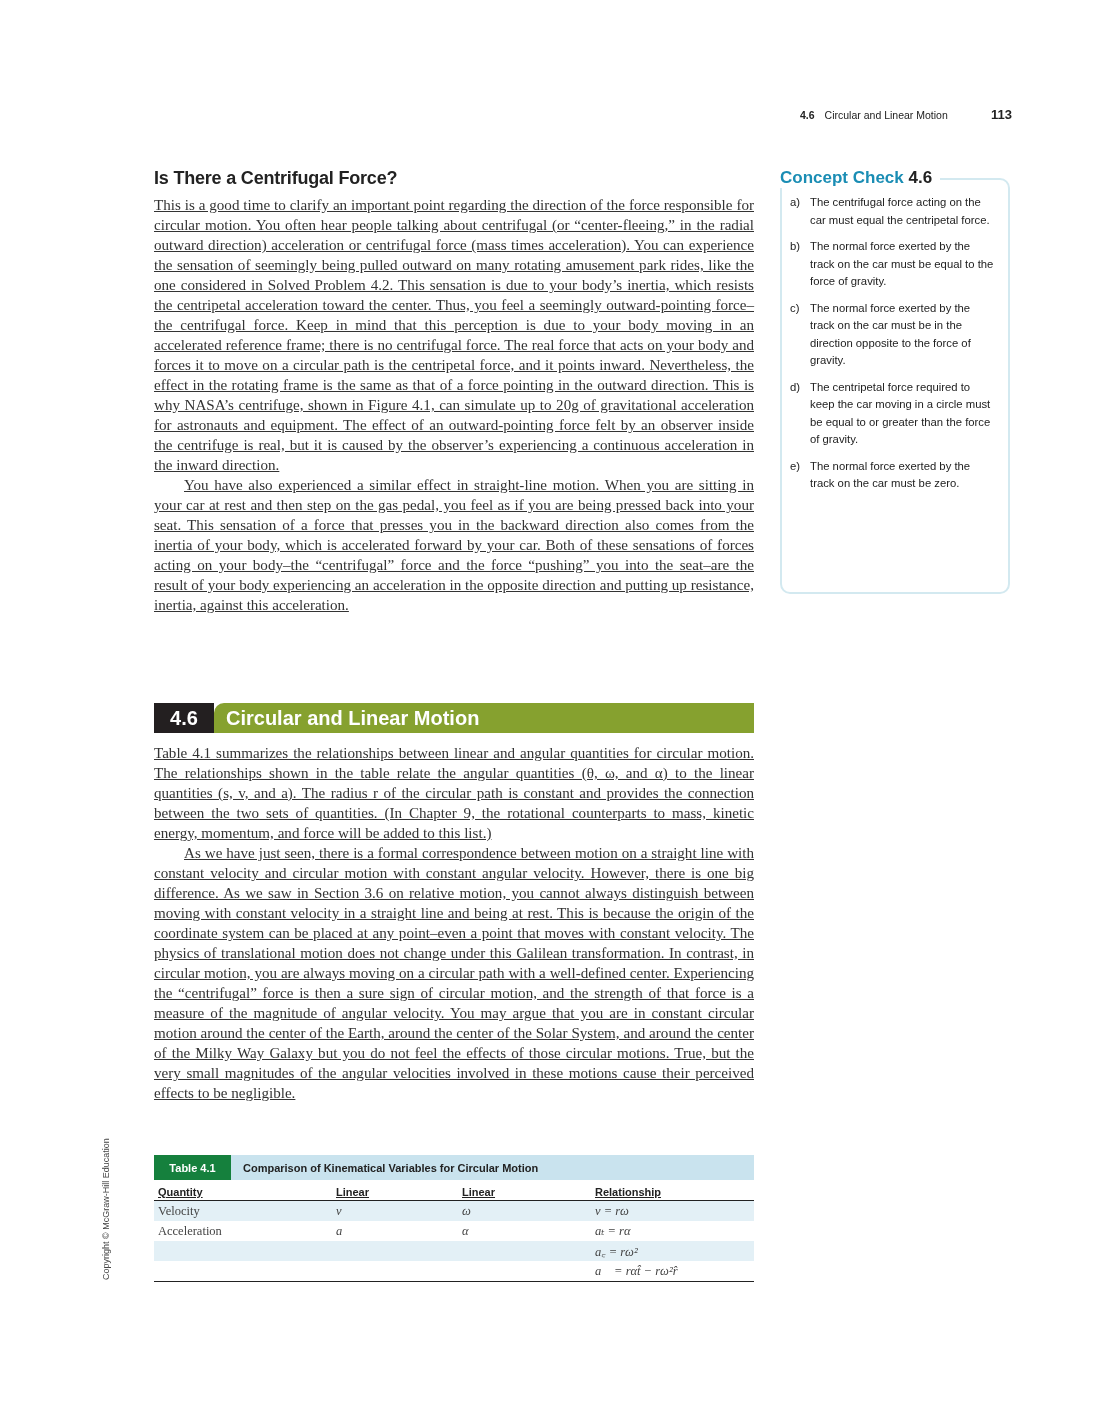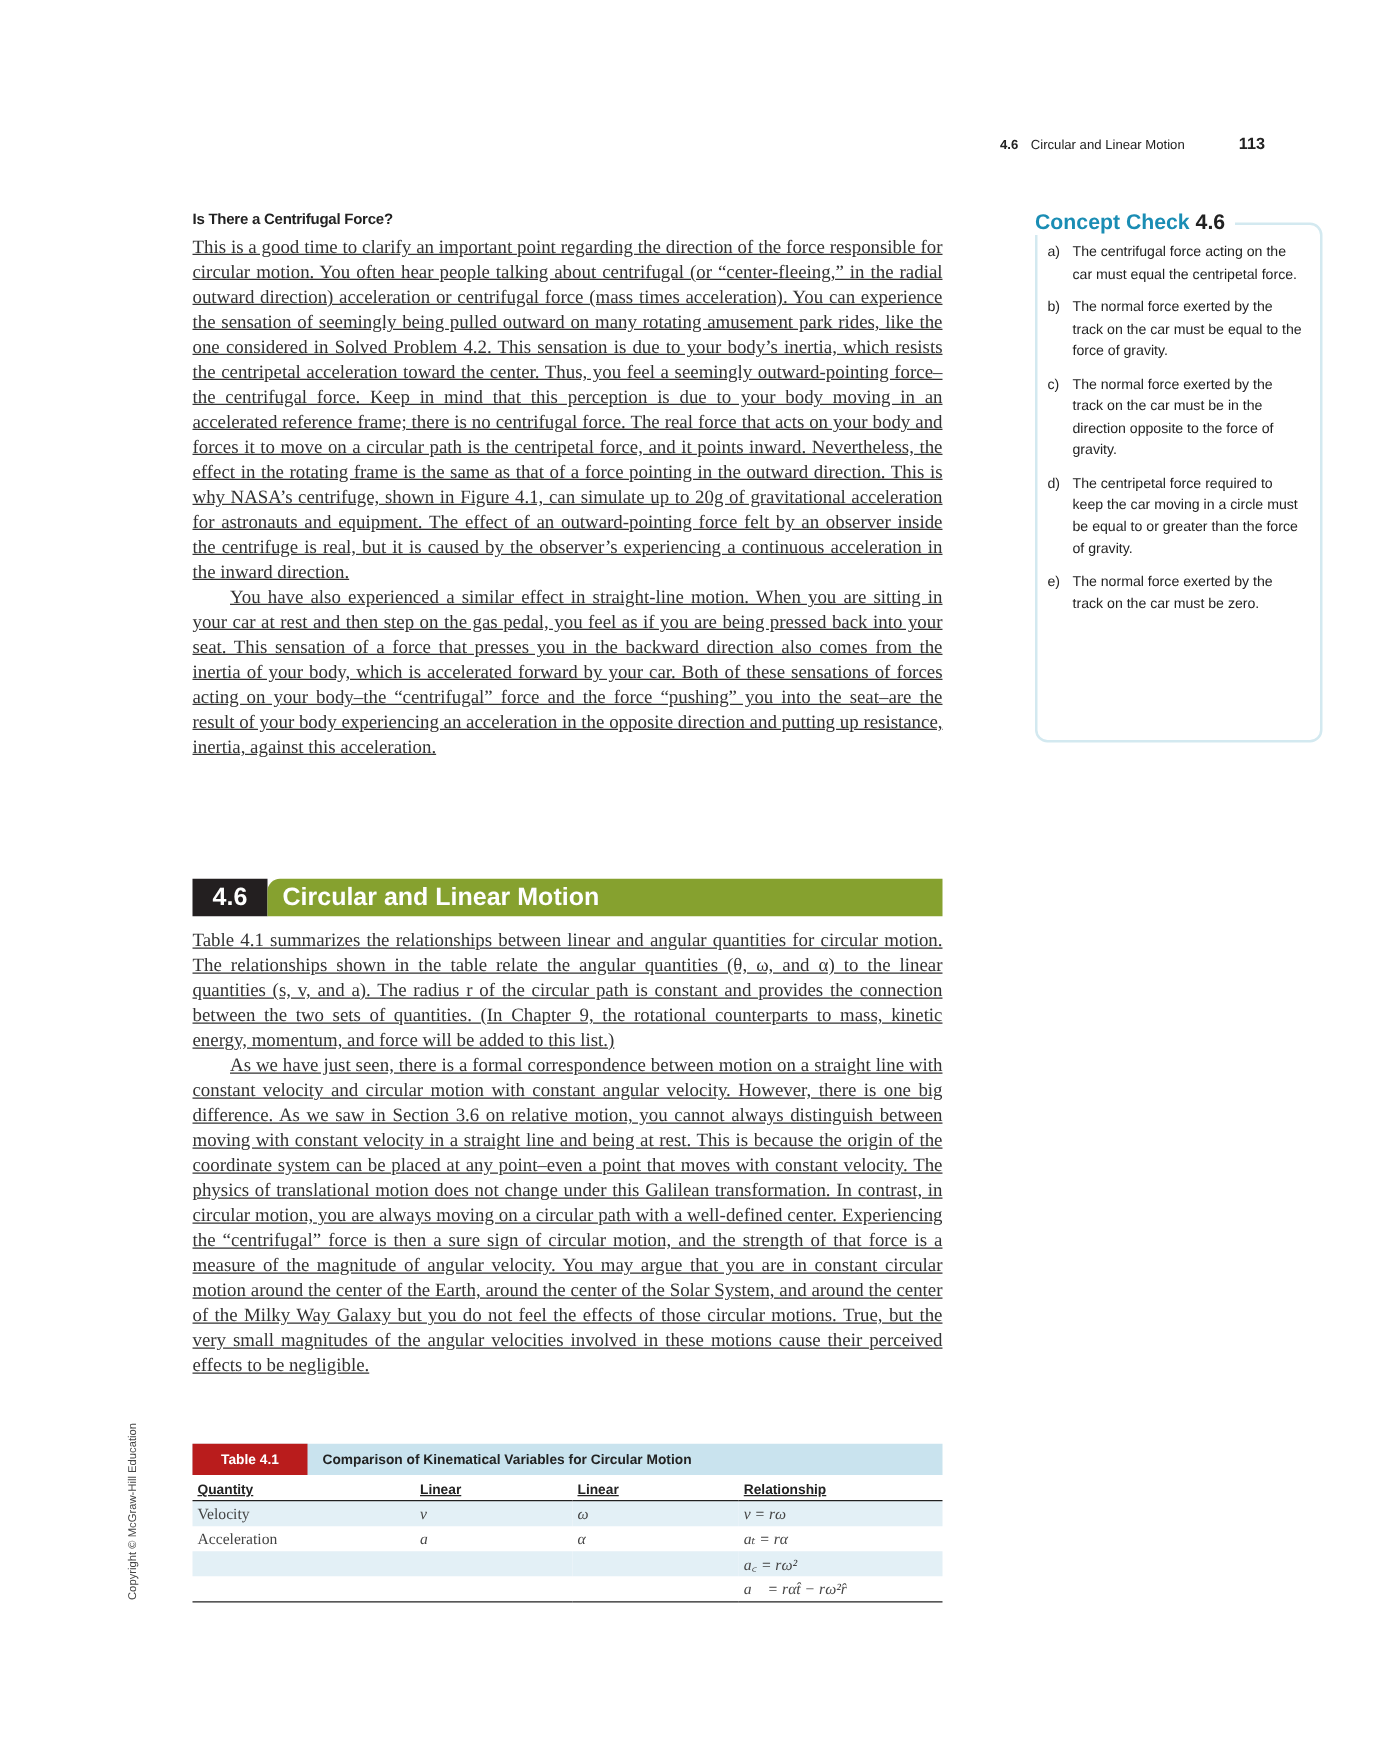--- a/index.html
+++ b/index.html
@@ -5,43 +5,43 @@
   html, body { margin:0; padding:0; background:#fff; }
   body { width:1118px; height:1403px; position:relative; overflow:hidden; color:#222; }
   .sans { font-family: "Liberation Sans", "DejaVu Sans", sans-serif; }
   .serif { font-family: "Liberation Serif", "DejaVu Serif", serif; }
 
   .running-head { position:absolute; top:107px; left:800px; width:212px; font-size:10.5px; color:#222; display:flex; align-items:baseline; }
   .running-head .num { font-weight:bold; margin-right:10px; }
   .running-head .page { margin-left:auto; font-weight:bold; font-size:13px; }
 
   .main { position:absolute; left:154px; top:168px; width:600px; }
-  .h2 { font-size:12px; font-weight:bold; margin:0 0 6px 0; letter-spacing:-0.2px; color:#222; }
+  .h2 { font-size:18px; font-weight:bold; margin:0 0 6px 0; letter-spacing:-0.2px; color:#222; }
   p.body { font-size:15.1px; line-height:20px; margin:0; text-align:justify; color:#333;text-decoration:underline; }
   p.body.indent { text-indent:30px; }
 
   .section-bar { position:absolute; left:154px; top:703px; width:600px; height:30px; display:flex; }
   .section-bar .num { background:#231f20; color:#fff; font-weight:bold; font-size:20px; width:60px; display:flex; align-items:center; justify-content:center; }
   .section-bar .title { background:#86a12f; color:#fff; font-weight:bold; font-size:20px; flex:1; display:flex; align-items:center; padding-left:12px; border-top-left-radius:10px; }
 
   .main2 { position:absolute; left:154px; top:743px; width:600px; }
 
   .table41 { position:absolute; left:154px; top:1155px; width:600px; }
   .t-head { display:flex; height:25px; background:#c9e3ee; }
-  .t-head .tag { background:#b91c1c; color:#fff; font-size:11px; font-weight:bold; width:92px; display:flex; align-items:center; justify-content:center; }
+  .t-head .tag { background:#15803d; color:#fff; font-size:11px; font-weight:bold; width:77px; display:flex; align-items:center; justify-content:center; }
   .t-head .cap { font-size:11px; font-weight:bold; display:flex; align-items:center; padding-left:12px; color:#222; }
   table.kin { width:100%; border-collapse:collapse; font-size:12.5px; }
   table.kin th { font-family:"Liberation Sans","DejaVu Sans",sans-serif; font-size:11px; text-align:left; font-weight:bold; padding:6px 4px 2px 4px; border-bottom:1.5px solid #222; color:#222;text-decoration:underline; }
   table.kin td { padding:1px 4px; height:18px; color:#444; font-family:"Liberation Serif","DejaVu Serif",serif; }
   table.kin td.math { font-style:italic; }
   table.kin tr.alt td { background:#e3f0f6; }
   table.kin tr:last-child td { border-bottom:1.5px solid #222; }
   .col1 { width:170px; } .col2 { width:118px; } .col3 { width:125px; }
 
-  .concept { position:absolute; left:780px; top:168px; width:228px;margin-left:48px; }
+  .concept { position:absolute; left:780px; top:168px; width:228px; }
   .concept .title { font-size:17px; font-weight:bold; color:#1a8db4; background:#fff; position:relative; z-index:2; display:inline-block; padding-right:8px; }
   .concept .title .num { color:#222; }
   .concept .box { position:absolute; top:10px; left:0; width:226px; height:412px; border:2px solid #d3e9f0; border-radius:10px; z-index:1; }
   .concept .content { position:relative; z-index:2; padding:6px 12px 0 10px; font-size:11.3px; line-height:17.5px; color:#222; }
   .concept .q { margin-bottom:9px; }
   .concept .opt { display:flex; margin-bottom:9px; }
   .concept .opt .lab { width:20px; flex:none; }
 
   .copyright { position:absolute; left:101px; top:1280px; transform-origin:left top; transform:rotate(-90deg); font-size:9px; color:#444; white-space:nowrap; }
 </style>

